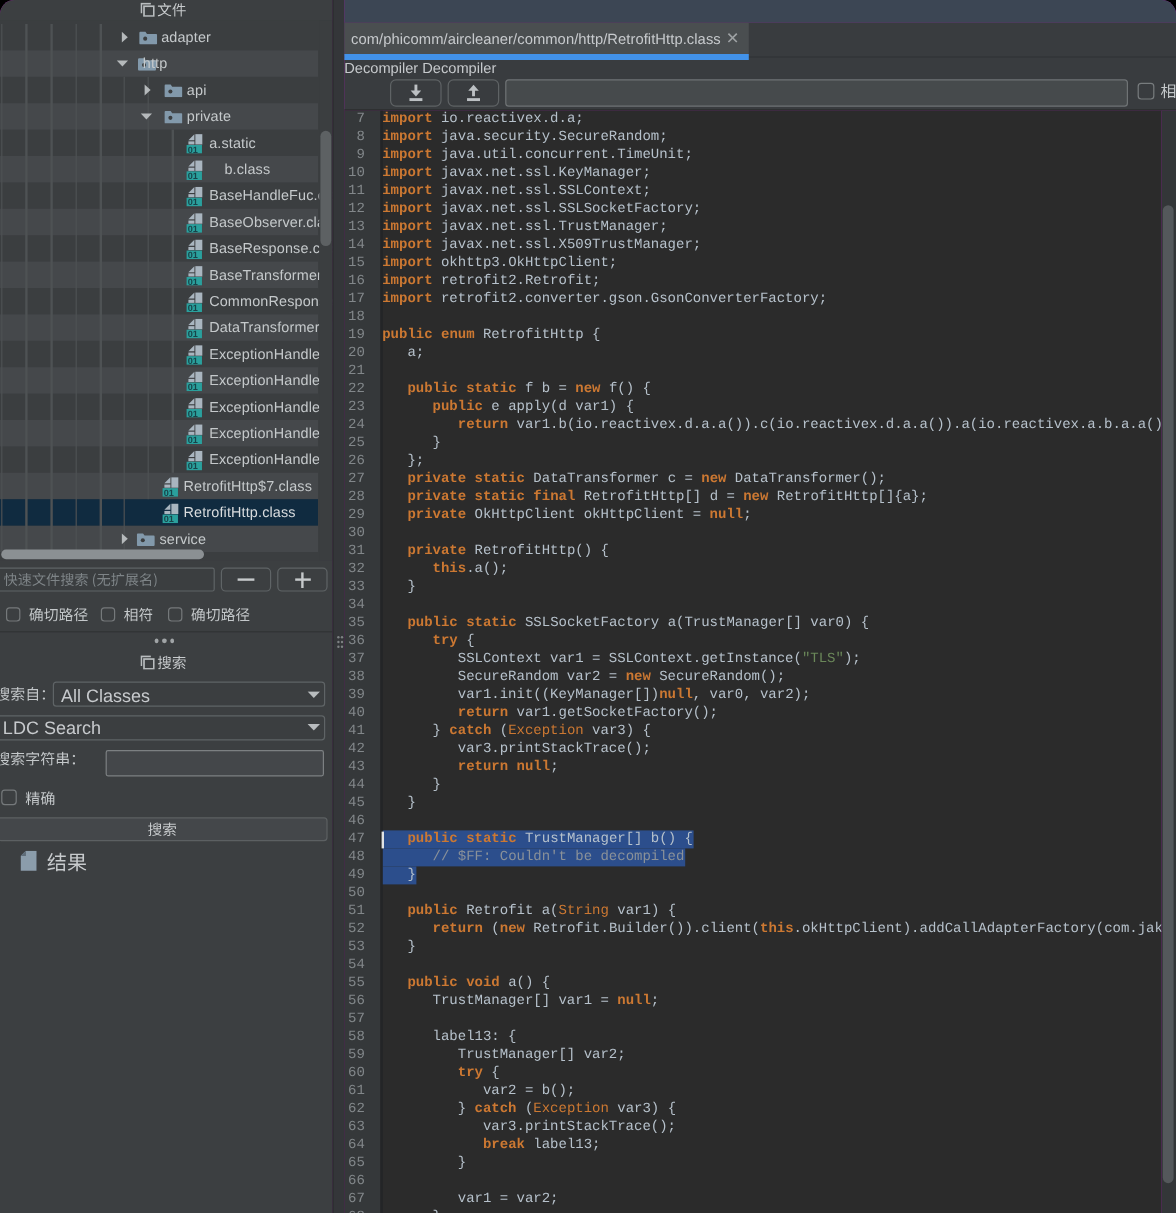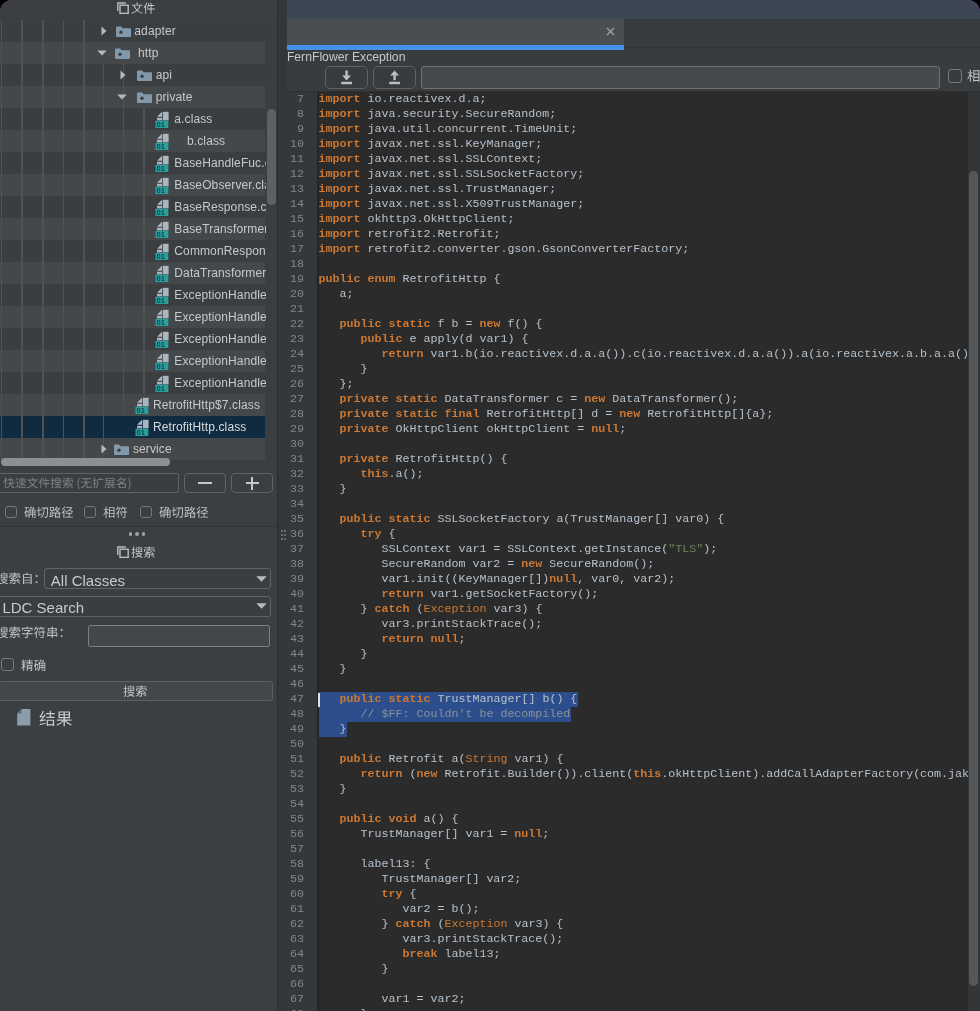--- a/index.html
+++ b/index.html
@@ -53,21 +53,21 @@
           <circle cx="5" cy="7.2" r="1.7" fill="#3b3e40"></circle>
         </svg>
         <div class="tree-txt" style="left:134.3px;top:6.5px">adapter</div>
 <svg class="abs" style="left:97.0px;top:33.0px" width="10" height="6" viewBox="0 0 10 6">
           <path d="M0.3 0.5 L9.7 0.5 L5 5.5 Z" fill="#b5b9bb"></path>
         </svg>
         <svg class="abs" style="left:115.0px;top:30.0px" width="15" height="12" viewBox="0 0 15 12">
           <path d="M0 2.5 a1 1 0 0 1 1-1 h4.2 l1.3 1.8 h7.5 a1 1 0 0 1 1 1 v6.7 a1 1 0 0 1 -1 1 h-13 a1 1 0 0 1 -1-1 Z" fill="#8299ab"></path>
           <circle cx="5" cy="7.2" r="1.7" fill="#3b3e40"></circle>
         </svg>
-        <div class="tree-txt" style="left:138px;top:28.5px">http</div>
+        <div class="tree-txt" style="left:119px;top:28.5px">http</div>
 <svg class="abs" style="left:120.0px;top:53.0px" width="6" height="10" viewBox="0 0 6 10">
           <path d="M0.5 0.5 L5.5 5 L0.5 9.5 Z" fill="#b5b9bb"></path>
         </svg>
         <svg class="abs" style="left:137.0px;top:52.0px" width="15" height="12" viewBox="0 0 15 12">
           <path d="M0 2.5 a1 1 0 0 1 1-1 h4.2 l1.3 1.8 h7.5 a1 1 0 0 1 1 1 v6.7 a1 1 0 0 1 -1 1 h-13 a1 1 0 0 1 -1-1 Z" fill="#8299ab"></path>
           <circle cx="5" cy="7.2" r="1.7" fill="#3b3e40"></circle>
         </svg>
         <div class="tree-txt" style="left:155.7px;top:50.5px">api</div>
 <svg class="abs" style="left:117.0px;top:77.0px" width="10" height="6" viewBox="0 0 10 6">
           <path d="M0.3 0.5 L9.7 0.5 L5 5.5 Z" fill="#b5b9bb"></path>
@@ -77,21 +77,21 @@
           <circle cx="5" cy="7.2" r="1.7" fill="#3b3e40"></circle>
         </svg>
         <div class="tree-txt" style="left:155.7px;top:72.5px">private</div>
 <svg class="abs" style="left:154.8px;top:93.5px" width="16" height="17" viewBox="0 0 16 17">
           <path d="M2 5.8 L7 0.8 L7 5.8 Z" fill="#a9b5bf"></path>
           <rect x="2" y="6.8" width="5" height="2.6" fill="#a9b5bf"></rect>
           <rect x="7.8" y="0.8" width="5.8" height="8.6" fill="#a9b5bf"></rect>
           <rect x="0.5" y="9.8" width="12.8" height="7.2" fill="#2aa09d"></rect>
           <text x="1.5" y="16.1" font-family="Liberation Sans,sans-serif" font-size="7.6" font-weight="bold" fill="#17444a">01</text>
         </svg>
-        <div class="tree-txt" style="left:174.3px;top:94.5px">a.class</div>
+        <div class="tree-txt" style="left:174.3px;top:94.5px">a.static</div>
 <svg class="abs" style="left:154.8px;top:115.5px" width="16" height="17" viewBox="0 0 16 17">
           <path d="M2 5.8 L7 0.8 L7 5.8 Z" fill="#a9b5bf"></path>
           <rect x="2" y="6.8" width="5" height="2.6" fill="#a9b5bf"></rect>
           <rect x="7.8" y="0.8" width="5.8" height="8.6" fill="#a9b5bf"></rect>
           <rect x="0.5" y="9.8" width="12.8" height="7.2" fill="#2aa09d"></rect>
           <text x="1.5" y="16.1" font-family="Liberation Sans,sans-serif" font-size="7.6" font-weight="bold" fill="#17444a">01</text>
         </svg>
         <div class="tree-txt" style="left:187px;top:116.5px">b.class</div>
 <svg class="abs" style="left:154.8px;top:137.5px" width="16" height="17" viewBox="0 0 16 17">
           <path d="M2 5.8 L7 0.8 L7 5.8 Z" fill="#a9b5bf"></path>
@@ -322,26 +322,27 @@
           <use href="#g7ed3" x="0"></use>
           <use href="#g679c" x="1000"></use>
         </g>
       </svg>
 </div>
 <div class="abs" style="left:277px;top:0;width:10px;height:1011px;background:#343639;border-left:1px solid #2a2c2e"></div>
 <div class="abs" style="left:287px;top:0;width:693px;height:18.5px;background:#3c4654"></div>
 <div class="abs" style="left:287px;top:18.5px;width:693px;height:73.5px;background:#393c3f"></div>
 <div class="abs" style="left:287px;top:47.4px;width:693px;height:1px;background:#313436"></div>
 <div class="abs" style="left:287px;top:19px;width:337px;height:26.3px;background:#4a4e50"></div>
+<div class="abs" style="left:292.5px;top:26.3px;font-size:12.3px;color:#c7cacd;letter-spacing:0.05px">com/phicomm/aircleaner/common/http/RetrofitHttp.class</div>
 <svg class="abs" style="left:606px;top:27px" width="9" height="9" viewBox="0 0 9 9">
       <path d="M1 1 L8 8 M8 1 L1 8" stroke="#9da1a3" stroke-width="1.4"></path>
     </svg>
 <div class="abs" style="left:287px;top:45.3px;width:337px;height:4.3px;background:#4292e9"></div>
 <div class="abs" style="left:287px;top:91px;width:693px;height:1px;background:#2c2e2f"></div>
-<div class="abs" style="left:286.9px;top:50.4px;font-size:12.2px;color:#c6c9cc">FernFlower Exception</div>
+<div class="abs" style="left:286.9px;top:50.4px;font-size:12.2px;color:#c6c9cc">Decompiler Decompiler</div>
 <div class="abs" style="left:324.5px;top:66px;width:43px;height:22.7px;border:1.3px solid #5f6365;border-radius:5px"></div>
 <svg class="abs" style="left:339.5px;top:70px" width="13" height="15" viewBox="0 0 13 15">
       <rect x="5.4" y="0.5" width="2.4" height="6" fill="#bcc0c3"></rect>
       <path d="M2.2 5.4 H11 L6.6 10.4 Z" fill="#bcc0c3"></path>
       <rect x="1.2" y="11.8" width="10.8" height="2.4" fill="#bcc0c3"></rect>
     </svg>
 <div class="abs" style="left:372.5px;top:66px;width:43px;height:22.7px;border:1.3px solid #5f6365;border-radius:5px"></div>
 <svg class="abs" style="left:387.5px;top:70px" width="13" height="15" viewBox="0 0 13 15">
       <rect x="5.4" y="4.2" width="2.4" height="6" fill="#bcc0c3"></rect>
       <path d="M2.2 5.6 H11 L6.6 0.6 Z" fill="#bcc0c3"></path>

